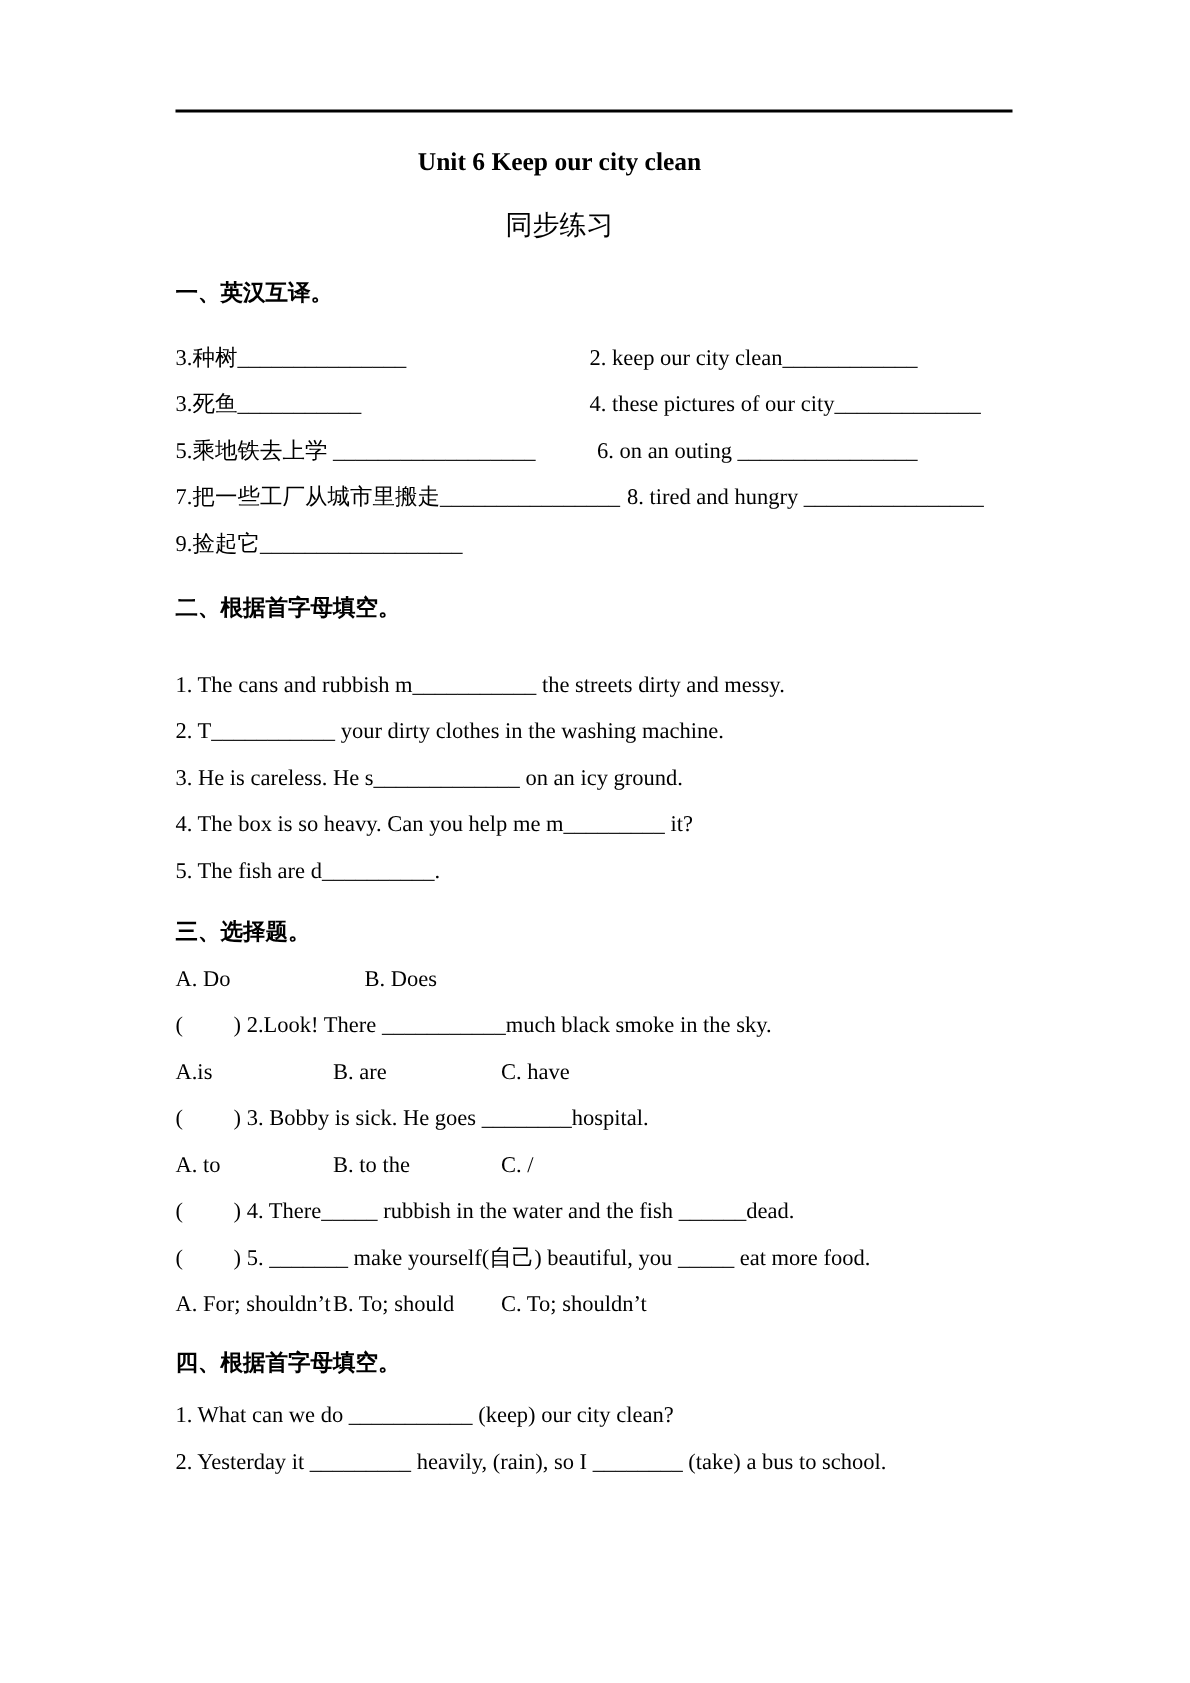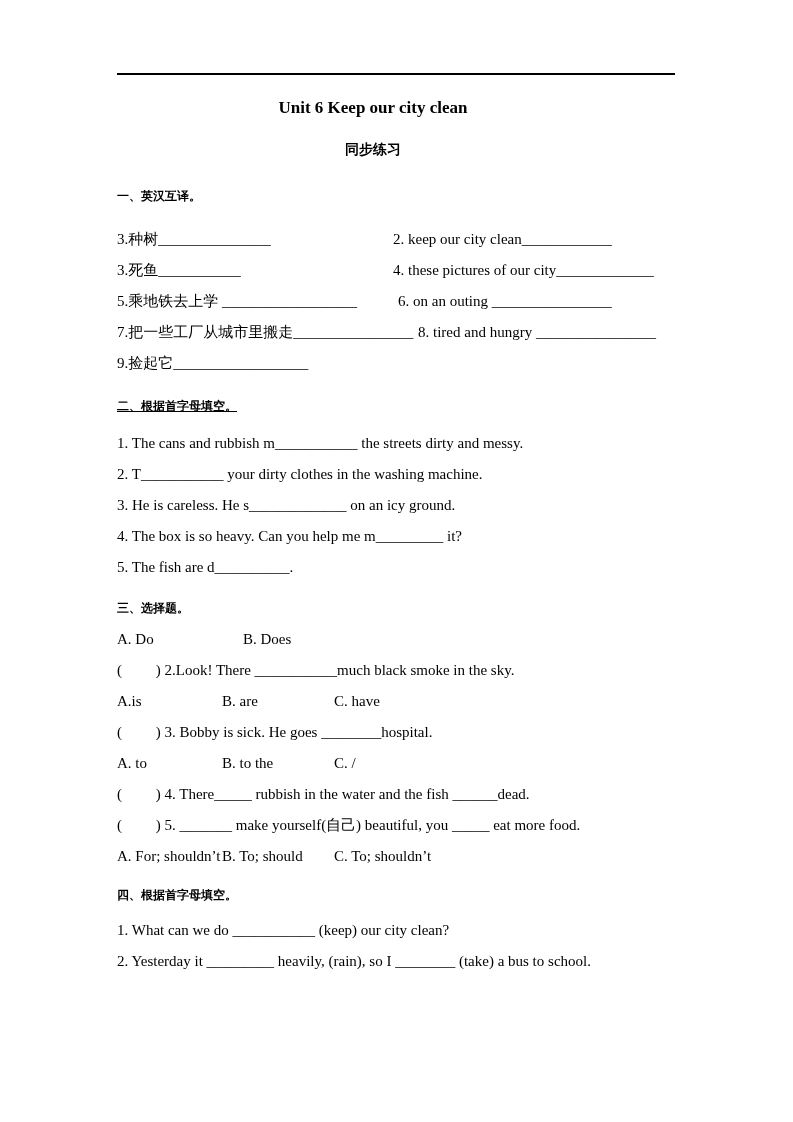--- a/index.html
+++ b/index.html
@@ -19,42 +19,42 @@
     height:0;width:558px;
   }
   .doc-title{
     margin-top:18px;
     font-size:17px;font-weight:bold;
     line-height:30px;text-align:center;
     padding-right:46px;
   }
   .doc-subtitle{
     margin-top:12px;
-    font-size:14px;font-weight:bold;
+    font-size:18px;font-weight:normal;
     line-height:30px;text-align:center;
     padding-right:46px;
   }
   .sec-heading{
-    font-size:12px;font-weight:bold;
+    font-size:15px;font-weight:bold;
     line-height:31px;
   }
   .h1x{margin-top:16px;}
-  .h2x{margin-top:12px;text-decoration:underline;}
+  .h2x{margin-top:12px;}
   .h3x{margin-top:10px;}
   .h4x{margin-top:8px;}
   .body-line{
     font-size:15px;line-height:31px;height:31px;
     white-space:nowrap;
   }
   .s1-rows{margin-top:12px;}
   .trow{position:relative;}
   .trow .right{position:absolute;left:276px;top:0;}
   .trow .right.r6{left:281px;}
   .trow .right.r8{left:301px;}
-  .s2-items{margin-top:6px;}
+  .s2-items{margin-top:20px;}
   .s4-items{margin-top:4px;}
   .choices{
     display:grid;
     grid-template-columns:105px 112px auto;
   }
   .choices.wide{grid-template-columns:126px 114px auto;}
   .choices span{white-space:nowrap;}
 </style>
 </head>
 <body>

